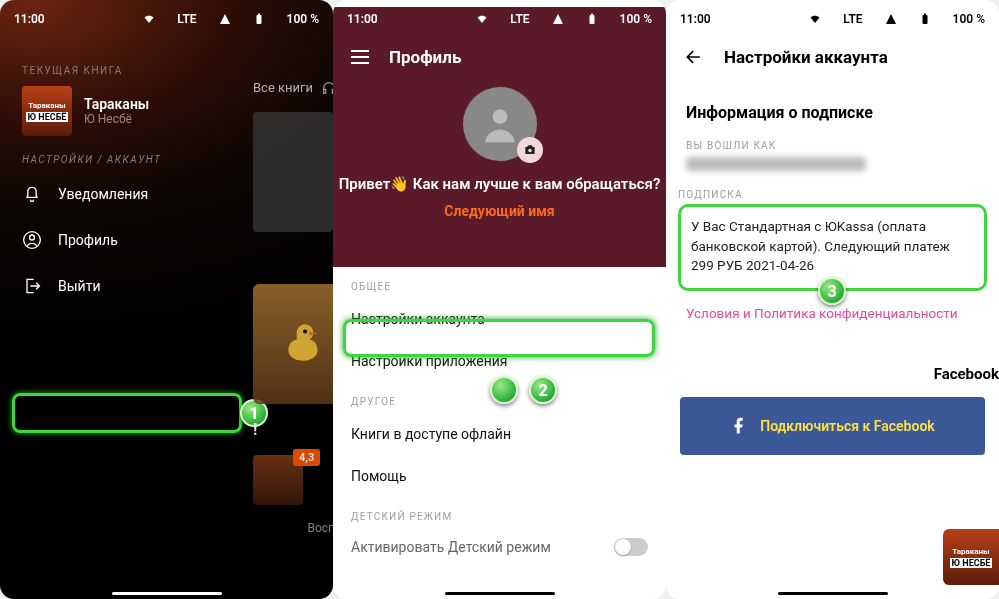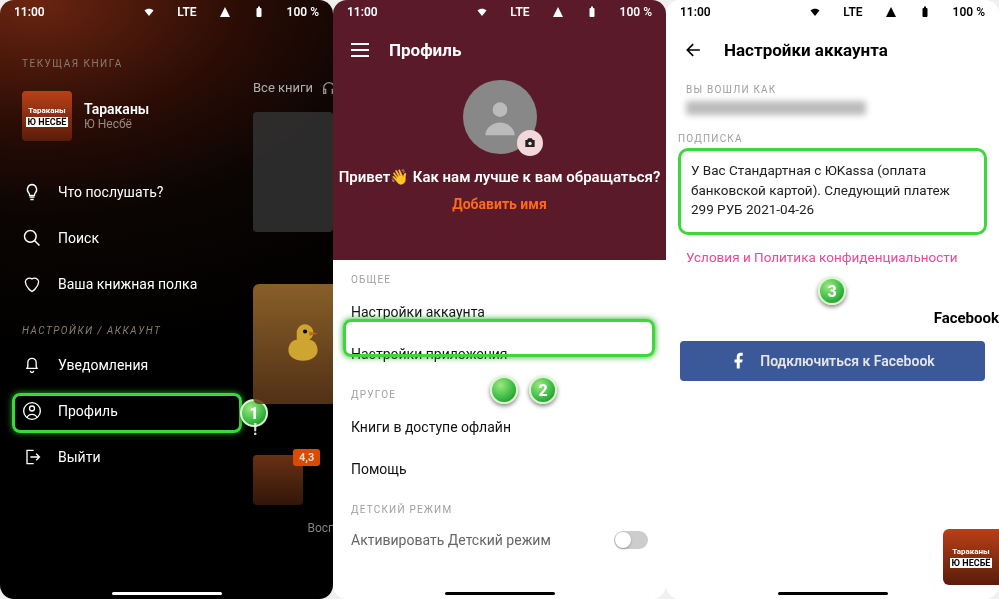--- a/index.html
+++ b/index.html
@@ -21,20 +21,21 @@
   }
   .statusbar {
     height: 24px;
     display: flex;
     justify-content: space-between;
     align-items: center;
     padding: 0 14px;
     font-size: 12px;
     font-weight: 600;
     color: #fff;
+    margin-top: 7px;
   }
   .statusbar.light { color: #000; }
   .statusbar .right { display: flex; align-items: center; gap: 22px; }
   .sb-icon { width: 12px; height: 12px; }
 
   
   .screen1 {
     background: radial-gradient(ellipse 180% 60% at 10% 0%, #6b2510 0%, #2a0c05 35%, #0a0503 60%, #000 100%);
   }
   .s1-sidecontent {
@@ -52,21 +53,21 @@
   }
   .s1-tabs { display:flex; gap:8px; font-size:13px; color:#ccc; }
   .s1-cover { width:80px; height:120px; background:#333; border-radius:4px; position:relative; }
   .s1-duck { width:100px; height:120px; background:linear-gradient(#a07030,#603a1a); border-radius:6px; display:flex; align-items:center; justify-content:center; }
   .s1-badge { position:absolute; background:#ff5a00; color:#fff; font-size:11px; font-weight:700; padding:2px 6px; border-radius:3px; }
   .s1-mini { width:50px; height:50px; background:linear-gradient(#7b3a18,#3a1a0a); border-radius:4px; }
   .s1-label-current {
     letter-spacing: 1.5px;
     font-size: 10px;
     color: #8a7a72;
-    margin: 34px 0 22px 22px;
+    margin: 34px 0 10px 22px;
   }
   .s1-bookrow { display:flex; align-items:center; gap:12px; margin-left:22px; }
   .s1-bookcover {
     width:50px; height:50px; border-radius:4px;
     background:linear-gradient(#b84018,#5a1c0a);
     display:flex; flex-direction:column; align-items:center; justify-content:center;
     font-size:7px; color:#fff; font-weight:700;
   }
   .s1-bookcover .a { font-size:8px; }
   .s1-bookcover .b { font-size:9px; background:#fff; color:#000; padding:0 2px; margin-top:2px;}
@@ -149,22 +150,22 @@
   .s3-blurred { margin:2px 20px 10px; width:180px; height:14px; background:#bbb; filter:blur(3px); border-radius:3px; }
   .s3-box {
     margin:0 12px; padding:10px 10px 12px;
     border:3px solid #3dd63d; border-radius:10px;
     font-size:13.5px; line-height:1.45; color:#222;
   }
   .s3-link { color:#ec4899; font-size:13.5px; padding:14px 20px; }
   .s3-fb-h { text-align:right; font-size:15px; font-weight:700; margin-top:30px; }
   .s3-fb-btn {
     margin:14px 14px 0;
-    background:#3b5998; color:#e5e5e5;
-    border-radius:4px; height:40px;
+    background:#3b5998; color:#fde047;
+    border-radius:4px; height:58px;
     display:flex; align-items:center; justify-content:center; gap:12px;
     font-size:14px; font-weight:600;
   }
   .s3-mini {
     position:absolute; right:0; bottom:14px;
     width:56px; height:56px;
     background:linear-gradient(#b84018,#5a1c0a);
     border-radius:6px 0 0 6px;
     display:flex; flex-direction:column; align-items:center; justify-content:center;
     font-size:8px; color:#fff; font-weight:700;
@@ -198,41 +199,20 @@
     <div class="s1-bookcover">
       <span class="a">Тараканы</span>
       <span class="b">Ю НЕСБЁ</span>
     </div>
     <div>
       <div class="s1-booktitle">Тараканы</div>
       <div class="s1-bookauthor">Ю Несбё</div>
     </div>
   </div>
 
-  <div class="s1-menu">
-    <div class="s1-item">
-      <svg viewBox="0 0 24 24" fill="none" stroke-width="1.6">
-          <path d="M9 18h6M10 21h4M12 3a6 6 0 0 0-4 10c1 1 1 2 1 3h6c0-1 0-2 1-3a6 6 0 0 0-4-10z"></path>
-        </svg>
-      <span>Что послушать?</span>
-    </div>
-    <div class="s1-item">
-      <svg viewBox="0 0 24 24" fill="none" stroke-width="1.8">
-          <circle cx="10" cy="10" r="7"></circle>
-          <path d="M21 21l-6-6"></path>
-        </svg>
-      <span>Поиск</span>
-    </div>
-    <div class="s1-item">
-      <svg viewBox="0 0 24 24" fill="none" stroke-width="1.6">
-          <path d="M12 21s-8-5-8-12a5 5 0 0 1 8-3 5 5 0 0 1 8 3c0 7-8 12-8 12z"></path>
-        </svg>
-      <span>Ваша книжная полка</span>
-    </div>
-  </div>
 
   <div class="s1-section">НАСТРОЙКИ / АККАУНТ</div>
 
   <div class="s1-item">
     <svg viewBox="0 0 24 24" fill="none" stroke-width="1.6">
         <path d="M18 16H6l1-2V9a5 5 0 0 1 10 0v5l1 2zM10 19a2 2 0 0 0 4 0"></path>
       </svg>
     <span>Уведомления</span>
   </div>
   <div class="s1-item">
@@ -312,21 +292,21 @@
           <path d="M4 22c0-4 4-7 8-7s8 3 8 7z"></path>
         </svg>
       <div class="s2-camera">
         <svg width="14" height="14" viewBox="0 0 24 24" fill="#222">
             <path d="M4 7h3l2-3h6l2 3h3v12H4z"></path>
             <circle cx="12" cy="13" r="3" fill="#f3d8db"></circle>
           </svg>
       </div>
     </div>
     <div class="s2-greet">Привет👋 Как нам лучше к вам обращаться?</div>
-    <div class="s2-addname">Добавить имя</div>
+    <div class="s2-addname">Следующий имя</div>
   </div>
 
   <div class="s2-section">ОБЩЕЕ</div>
   <div class="s2-item">Настройки аккаунта</div>
   <div class="s2-item">Настройки приложения</div>
   <div class="s2-section">ДРУГОЕ</div>
   <div class="s2-item">Книги в доступе офлайн</div>
   <div class="s2-item">Помощь</div>
   <div class="s2-section">ДЕТСКИЙ РЕЖИМ</div>
   <div class="s2-toggle-row">
@@ -358,20 +338,21 @@
       <span>100 %</span>
     </span>
   </div>
   <div class="s3-topbar">
     <svg width="20" height="20" viewBox="0 0 24 24" fill="none" stroke="#000" stroke-width="2">
         <path d="M19 12H5M11 5l-7 7 7 7"></path>
       </svg>
     <div class="s3-title">Настройки аккаунта</div>
   </div>
 
+  <div class="s3-h">Информация о подписке</div>
   <div class="s3-label">ВЫ ВОШЛИ КАК</div>
   <div class="s3-blurred"></div>
 
   <div class="s3-label" style="padding-left:12px">ПОДПИСКА</div>
   <div class="s3-box">
     <span>У Вас Стандартная с ЮKassa (оплата банковской картой). Следующий платеж  299 РУБ 2021-04-26</span>
   </div>
   <div class="callout" style="left:152px;top:277px">3</div>
 
   <div class="s3-link">Условия и Политика конфиденциальности</div>

